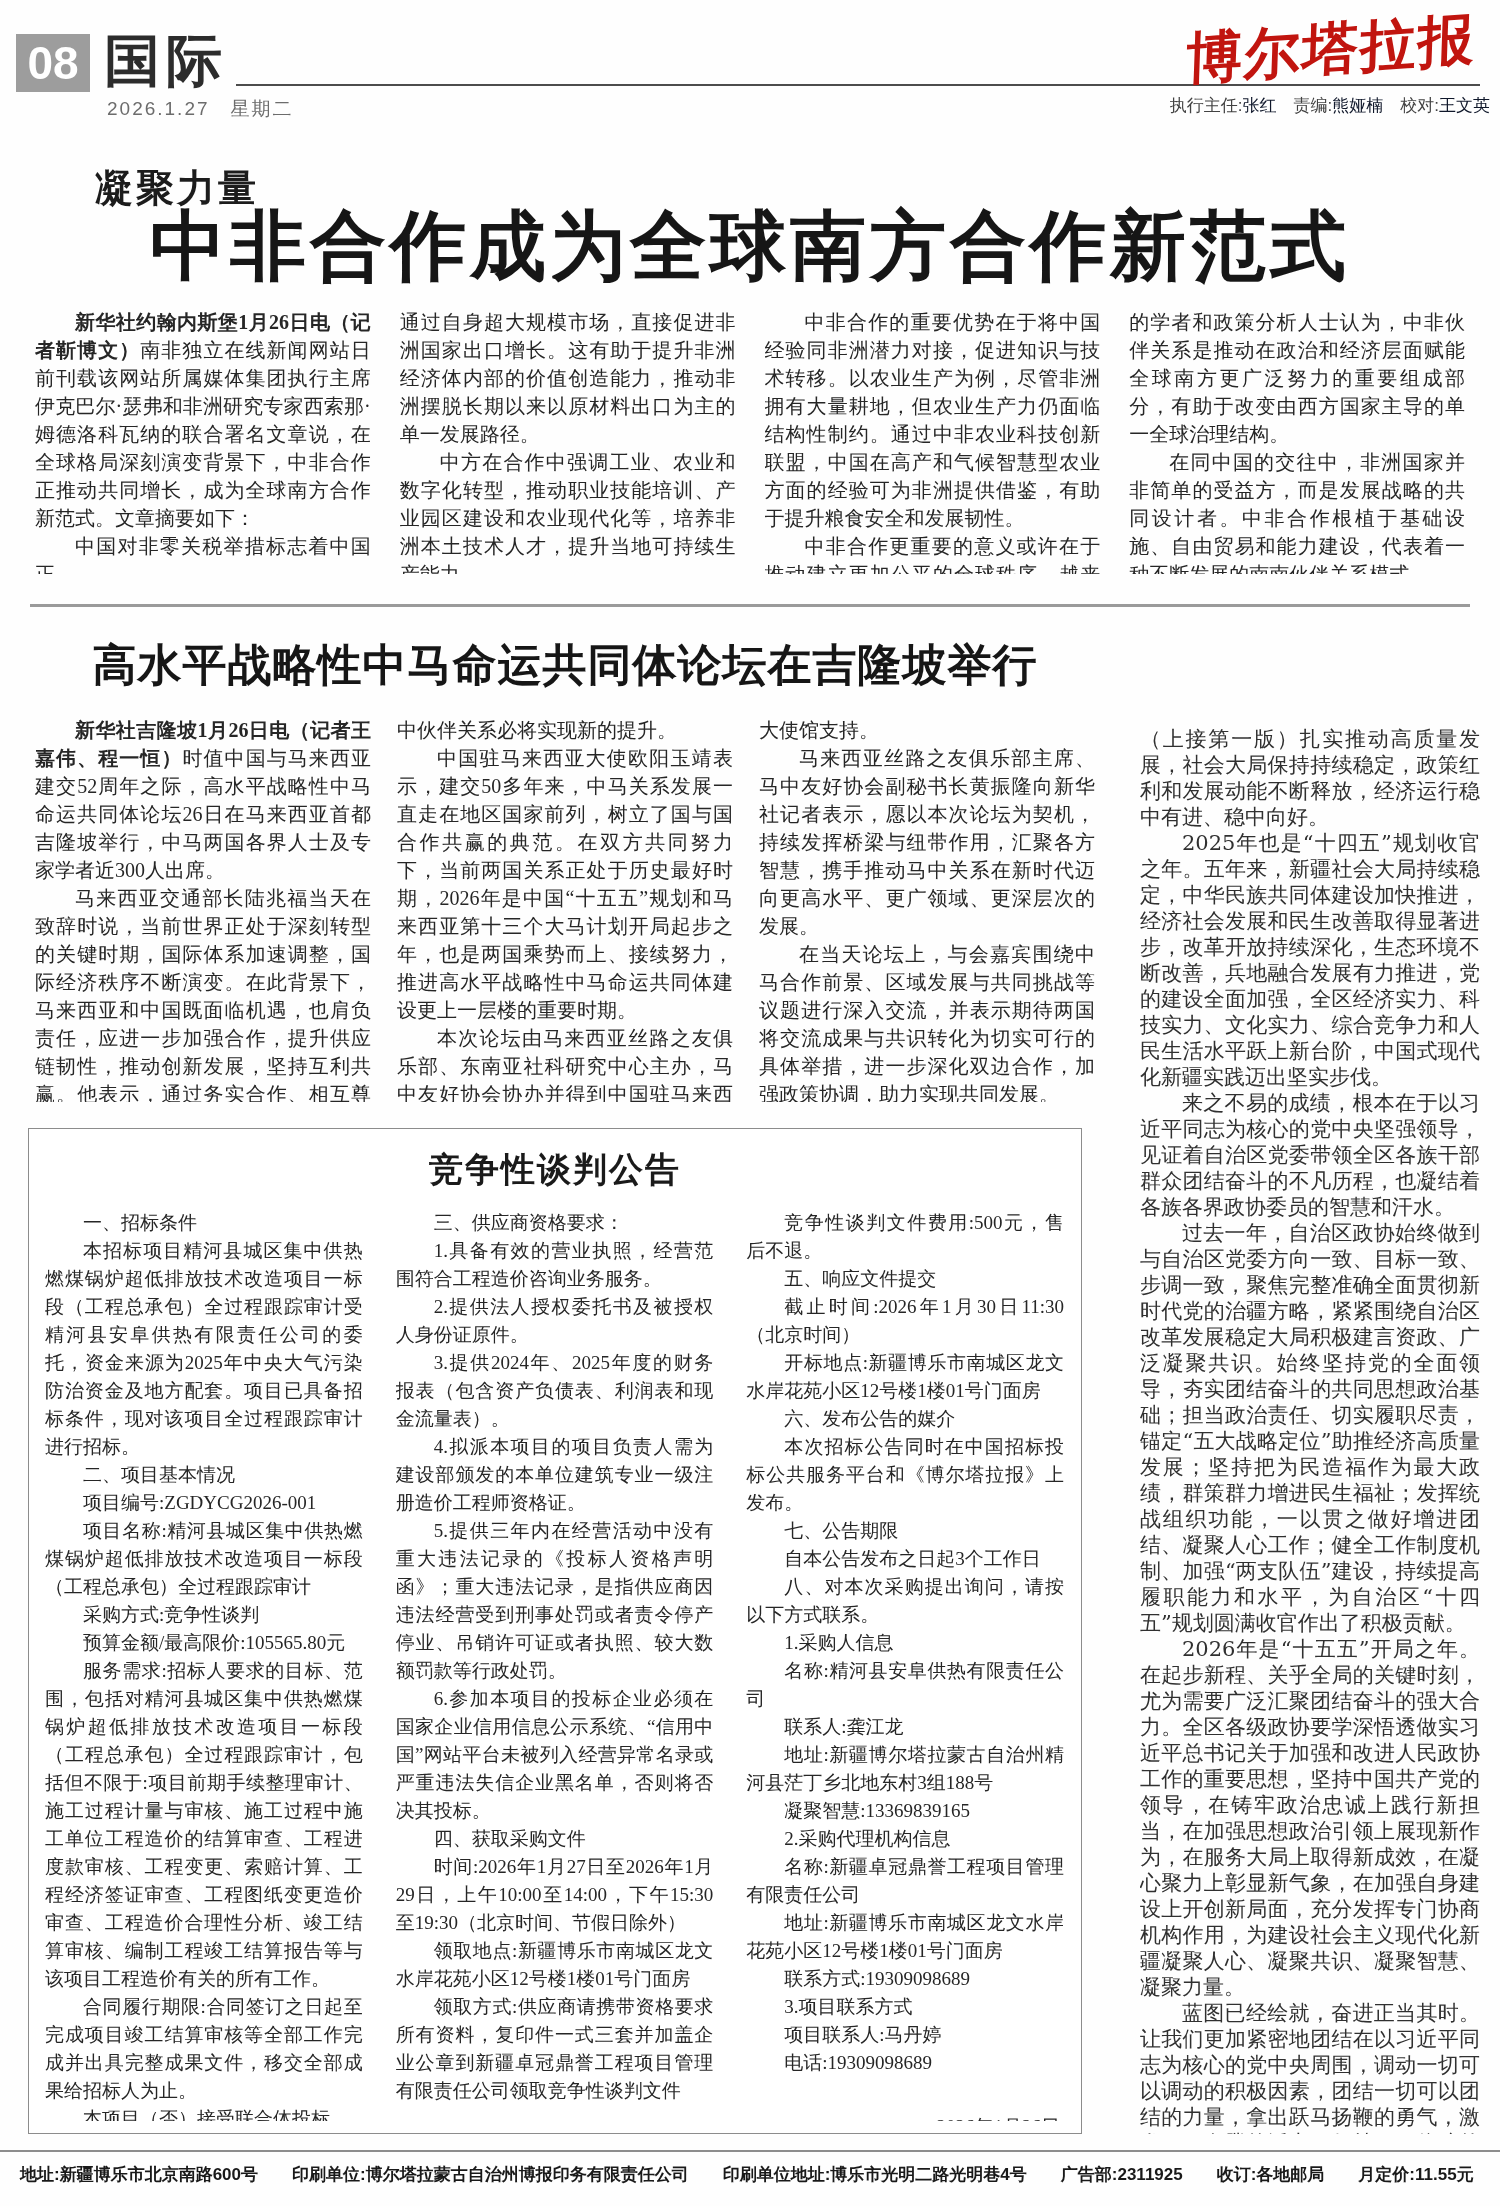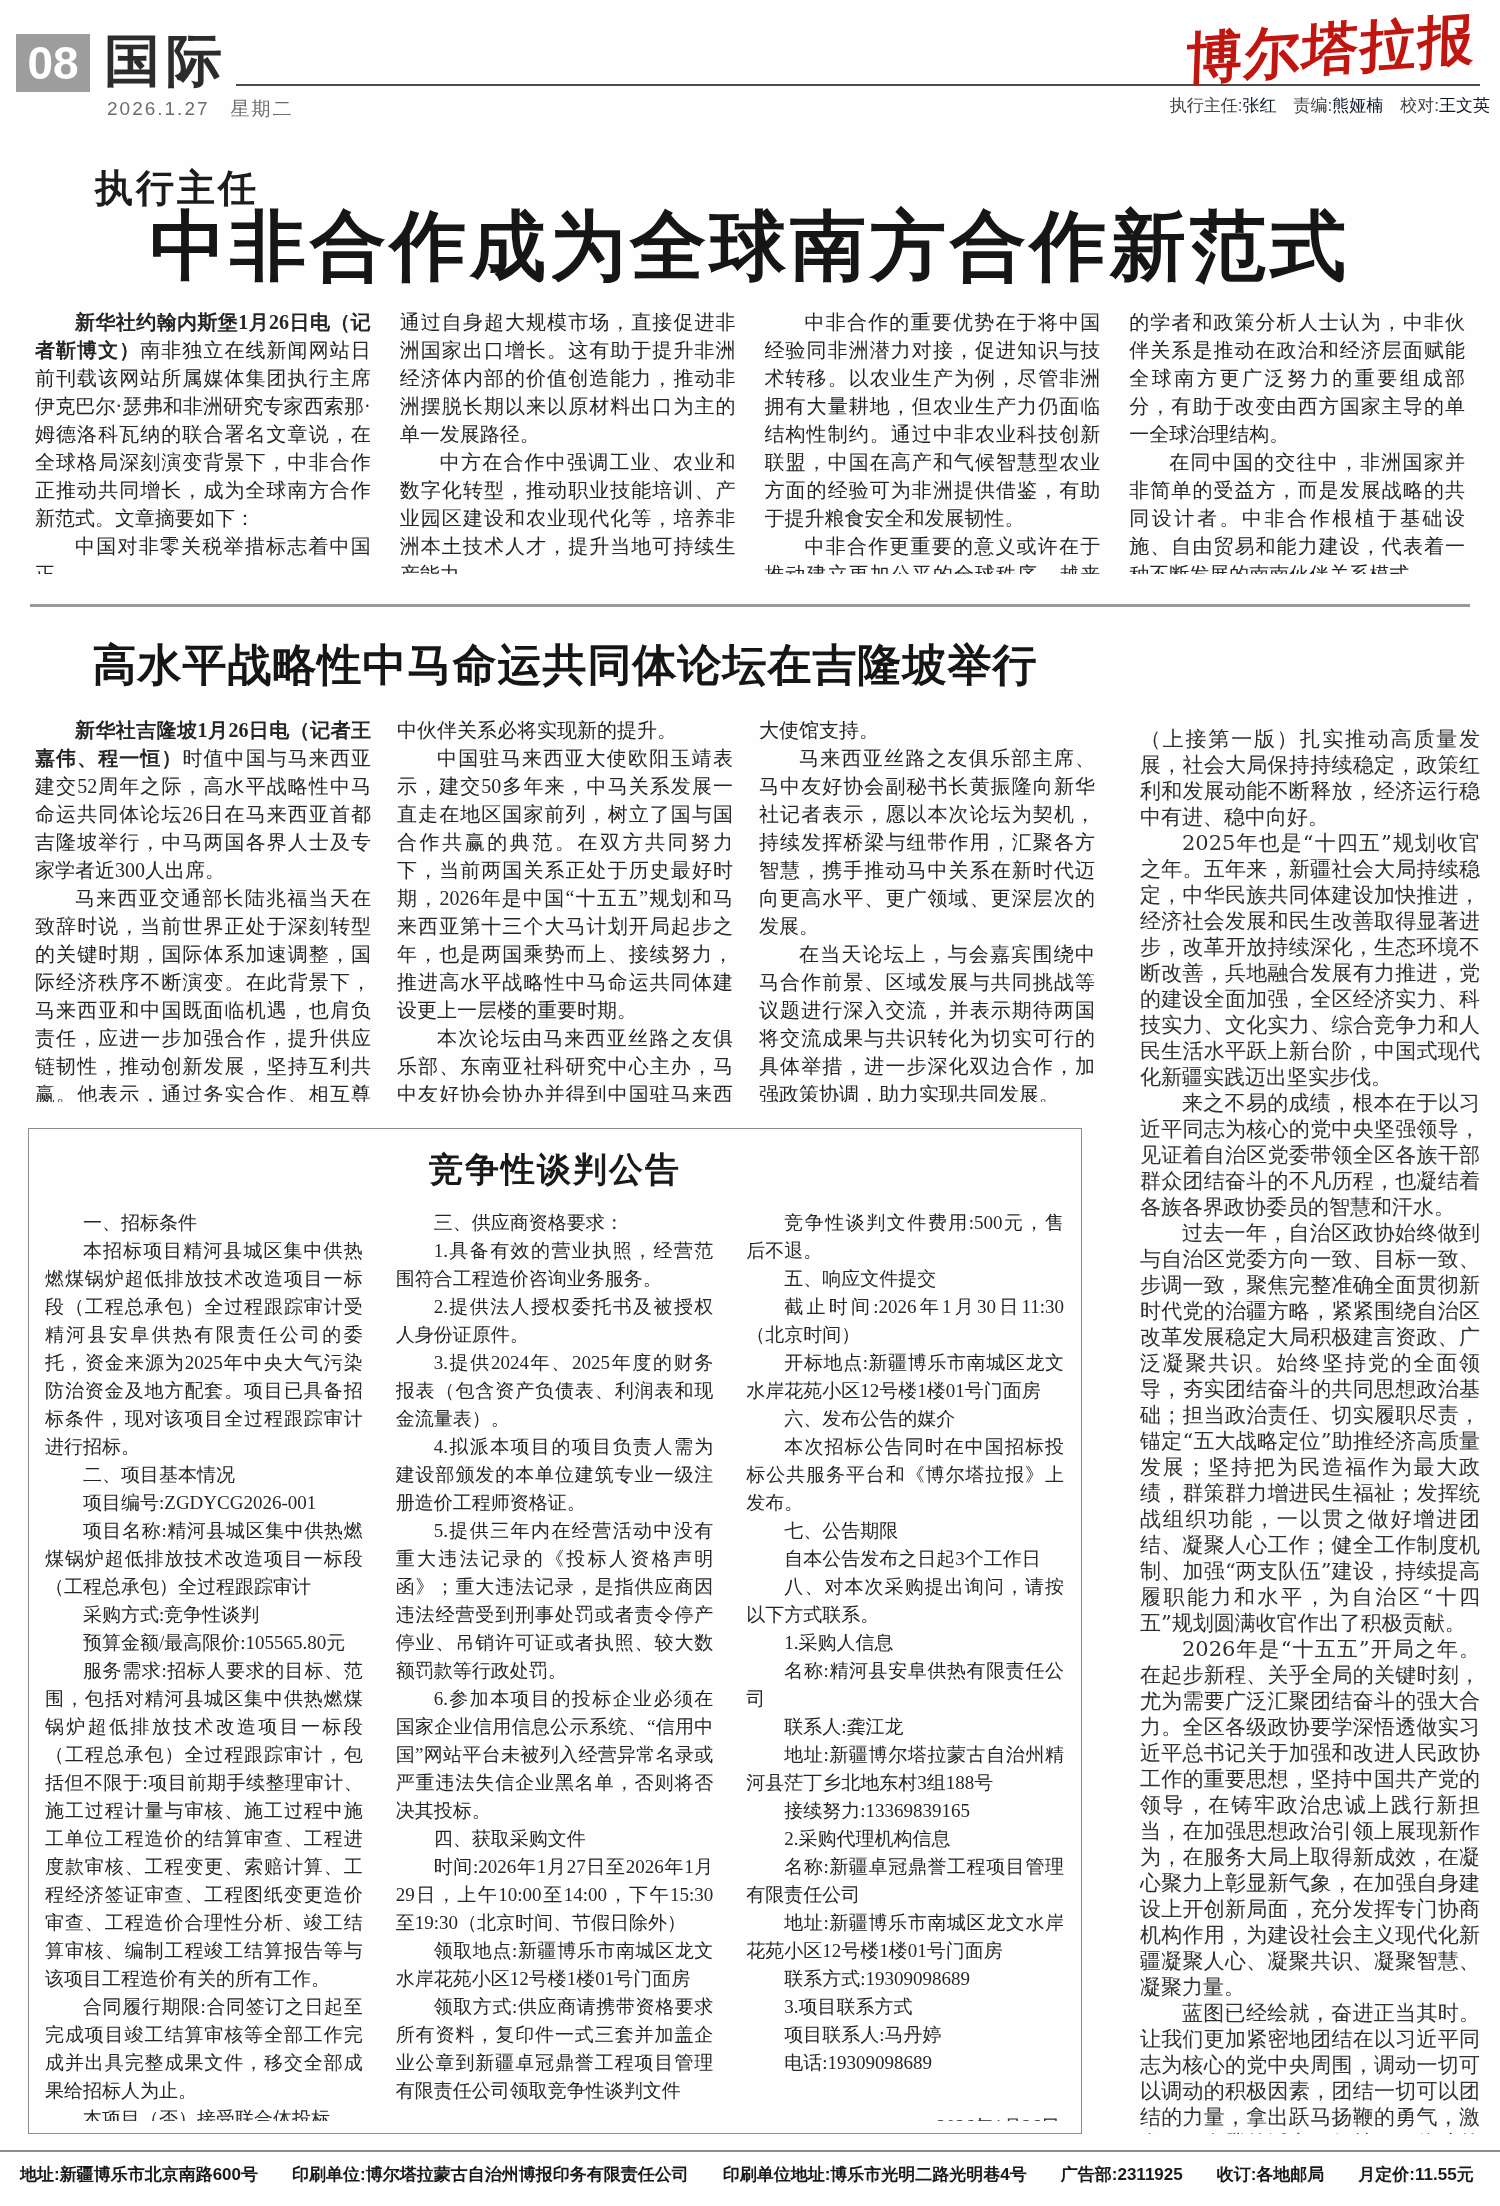--- a/index.html
+++ b/index.html
@@ -59,21 +59,21 @@
 
 <div id="page">
 
   <div class="abs pagenum">08</div>
   <div class="abs section">国际</div>
   <div class="abs dateline">2026.1.27　星期二</div>
   <div class="abs hrule"></div>
   <div class="abs logo">博尔塔拉报</div>
   <div class="abs staff"><span>执行主任:</span><span class="nm">张红</span><span>　责编:</span><span class="nm">熊娅楠</span><span>　校对:</span><span class="nm">王文英</span></div>
 
-  <div class="abs kicker">执行主任</div>
+  <div class="abs kicker">凝聚力量</div>
   <div class="abs headline1">中非合作成为全球南方合作新范式</div>
   <div class="abs art1cols">
     <div class="acol">
         <p><b>新华社约翰内斯堡1月26日电（记者靳博文）</b>南非独立在线新闻网站日前刊载该网站所属媒体集团执行主席伊克巴尔·瑟弗和非洲研究专家西索那·姆德洛科瓦纳的联合署名文章说，在全球格局深刻演变背景下，中非合作正推动共同增长，成为全球南方合作新范式。文章摘要如下：</p>
         <p>中国对非零关税举措标志着中国正</p>
       </div>
     <div class="acol">
         <p class="noind">通过自身超大规模市场，直接促进非洲国家出口增长。这有助于提升非洲经济体内部的价值创造能力，推动非洲摆脱长期以来以原材料出口为主的单一发展路径。</p>
         <p>中方在合作中强调工业、农业和数字化转型，推动职业技能培训、产业园区建设和农业现代化等，培养非洲本土技术人才，提升当地可持续生产能力。</p>
       </div>
@@ -151,21 +151,21 @@
           <p>开标地点:新疆博乐市南城区龙文水岸花苑小区12号楼1楼01号门面房</p>
           <p>六、发布公告的媒介</p>
           <p>本次招标公告同时在中国招标投标公共服务平台和《博尔塔拉报》上发布。</p>
           <p>七、公告期限</p>
           <p>自本公告发布之日起3个工作日</p>
           <p>八、对本次采购提出询问，请按以下方式联系。</p>
           <p>1.采购人信息</p>
           <p>名称:精河县安阜供热有限责任公司</p>
           <p>联系人:龚江龙</p>
           <p>地址:新疆博尔塔拉蒙古自治州精河县茫丁乡北地东村3组188号</p>
-          <p>接续努力:13369839165</p>
+          <p>凝聚智慧:13369839165</p>
           <p>2.采购代理机构信息</p>
           <p>名称:新疆卓冠鼎誉工程项目管理有限责任公司</p>
           <p>地址:新疆博乐市南城区龙文水岸花苑小区12号楼1楼01号门面房</p>
           <p>联系方式:19309098689</p>
           <p>3.项目联系方式</p>
           <p>项目联系人:马丹婷</p>
           <p>电话:19309098689</p>
           <p class="date">2026年1月26日</p>
         </div>
     </div>

